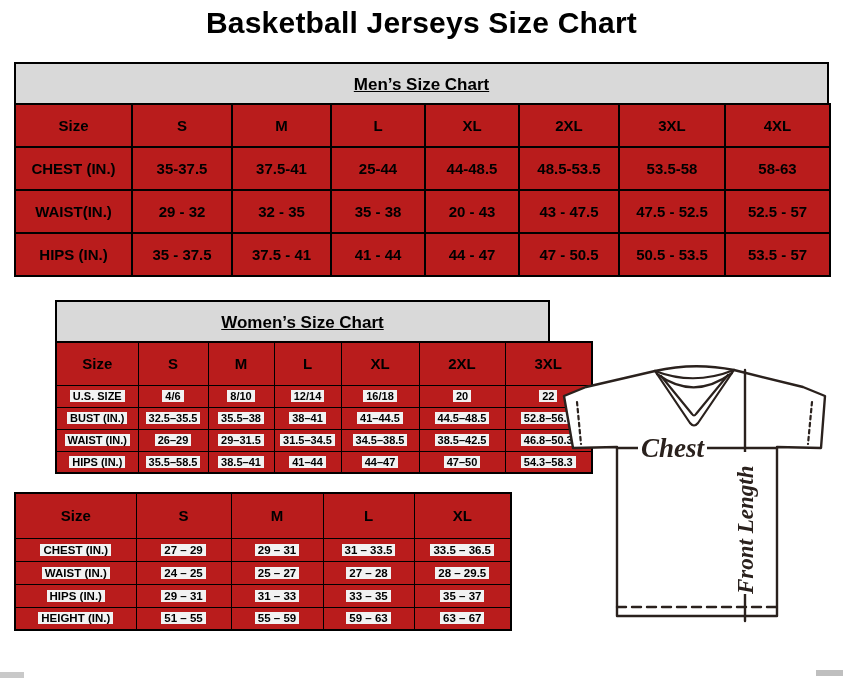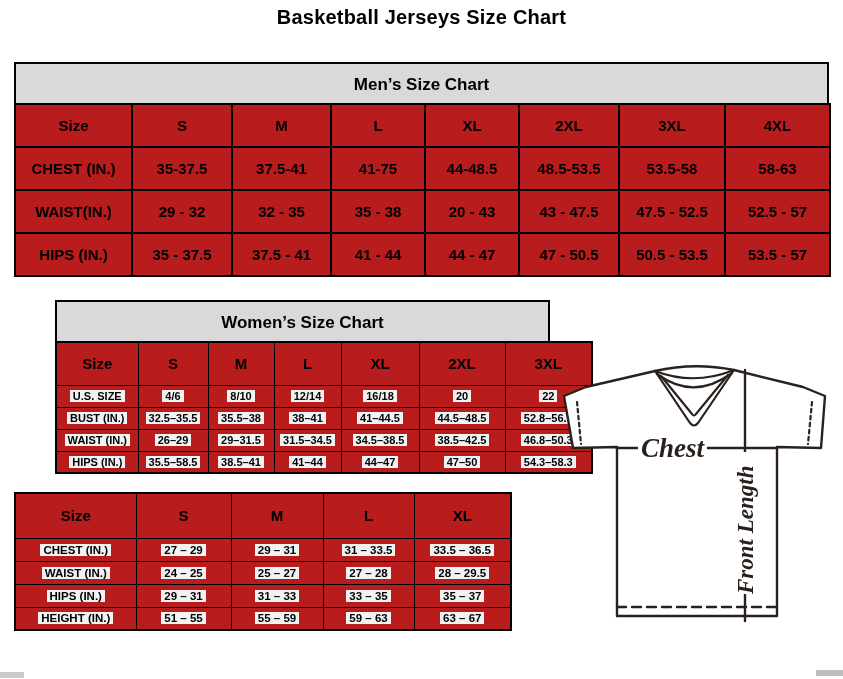--- a/index.html
+++ b/index.html
@@ -1,22 +1,22 @@
 <!DOCTYPE html>
 <html><head>
 <meta charset="utf-8">
 <style>
   html,body{margin:0;padding:0;background:#fff;}
   body{width:843px;height:679px;position:relative;overflow:hidden;
        font-family:"Liberation Sans",sans-serif;color:#000;}
   .title{position:absolute;top:6px;left:0;width:843px;margin:0;
-         text-align:center;font-size:20px;font-weight:bold;letter-spacing:0.2px;}
+         text-align:center;font-size:30px;font-weight:bold;letter-spacing:0.2px;}
   .chart{position:absolute;box-sizing:border-box;}
   .band{height:41px;line-height:41px;text-align:center;font-weight:bold;font-size:17px;
-        background:#d9d9d9;border:2px solid #000;border-bottom:none;box-sizing:border-box;}
+        background:#d9d9d9;border:2px solid #000;border-bottom:none;box-sizing:border-box;text-decoration:underline;}
   table{border-collapse:collapse;table-layout:fixed;width:100%;
         border:2px solid #000;background:#b91c1c;}
   th,td{border:1.5px solid #000;text-align:center;vertical-align:middle;
         font-weight:bold;padding:0;overflow:hidden;white-space:nowrap;}
   .men th,.men td{border-width:2px;}
   .men thead tr{height:43px;}
   .men thead th{font-size:15px;}
   .men tbody tr{height:43px;font-size:15px;}
   .women thead tr{height:43px;}
   .women thead th{font-size:15px;}
@@ -58,21 +58,21 @@
           <th>2XL</th>
           <th>3XL</th>
           <th>4XL</th>
         </tr>
       </thead>
       <tbody>
         <tr>
           <th>CHEST (IN.)</th>
           <td>35-37.5</td>
           <td>37.5-41</td>
-          <td>41-75</td>
+          <td>25-44</td>
           <td>44-48.5</td>
           <td>48.5-53.5</td>
           <td>53.5-58</td>
           <td>58-63</td>
         </tr>
         <tr>
           <th>WAIST(IN.)</th>
           <td>29 - 32</td>
           <td>32 - 35</td>
           <td>35 - 38</td>

